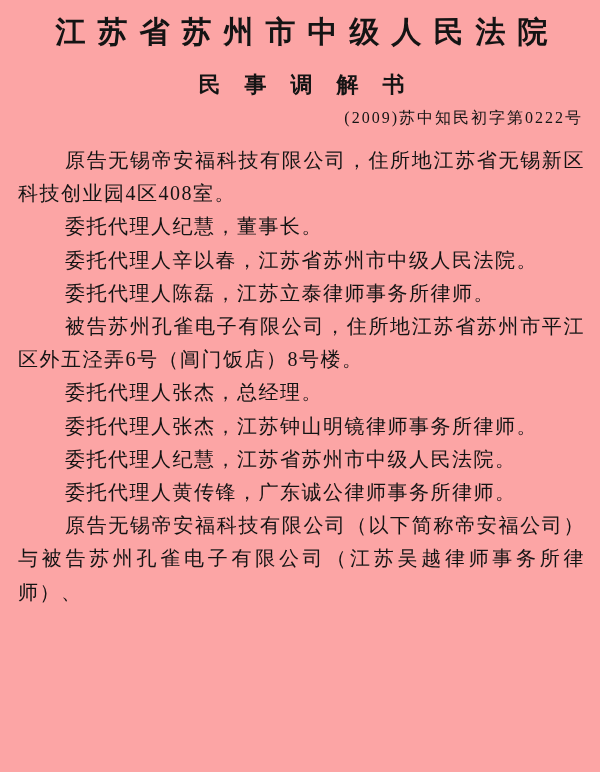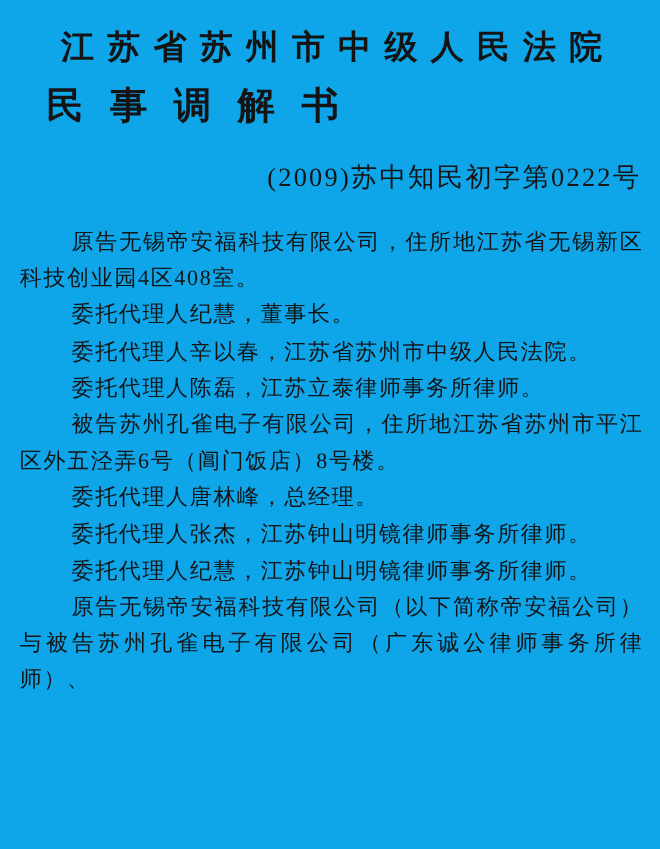--- a/index.html
+++ b/index.html
@@ -5,57 +5,57 @@
   html, body {
     margin: 0;
     padding: 0;
     background: #e8e8e8;
   }
   .page {
     position: relative;
     width: 600px;
     height: 772px;
     margin: 0 auto;
-    background: #0ea5e9;
+    background: #fca5a5;
     box-sizing: border-box;
-    padding: 20px 15px 0 18px;
+    padding: 8px 15px 0 18px;
     overflow: hidden;
     color: #141414;
     font-family: "Liberation Serif", "DejaVu Serif", serif;
   }
   .court-name {
     margin: 4px 0 0 0;
     text-align: center;
     font-size: 30px;
     font-weight: bold;
     letter-spacing: 12px;
     text-indent: 12px;
     line-height: 40px;
     white-space: nowrap;
   }
   .doc-type {
     margin: 12px 0 0 0;
-    font-size: 34px;
+    text-align: center;
+    font-size: 22px;
     font-weight: bold;
     letter-spacing: 24px;
     text-indent: 24px;
     line-height: 42px;
     white-space: nowrap;
   }
   .case-number {
-    margin-top: 32px;
     text-align: right;
-    font-size: 24px;
+    font-size: 16px;
     letter-spacing: 2px;
     line-height: 24px;
     padding-right: 2px;
     white-space: nowrap;
   }
   .content {
-    margin-top: 30px;
+    margin-top: 14px;
     font-size: 20px;
     line-height: 33.2px;
     letter-spacing: 1.5px;
     text-align: justify;
     text-justify: inter-ideograph;
   }
   .content p {
     margin: 0;
     text-indent: 47px;
   }
@@ -72,25 +72,26 @@
       <p>原告无锡帝安福科技有限公司，住所地江苏省无锡新区科技创业园4区408室。</p>
 
       <p>委托代理人纪慧，董事长。</p>
 
       <p>委托代理人辛以春，江苏省苏州市中级人民法院。</p>
 
       <p>委托代理人陈磊，江苏立泰律师事务所律师。</p>
 
       <p>被告苏州孔雀电子有限公司，住所地江苏省苏州市平江区外五泾弄6号（阊门饭店）8号楼。</p>
 
-      <p>委托代理人唐林峰，总经理。</p>
+      <p>委托代理人张杰，总经理。</p>
 
       <p>委托代理人张杰，江苏钟山明镜律师事务所律师。</p>
 
-      <p>委托代理人纪慧，江苏钟山明镜律师事务所律师。</p>
+      <p>委托代理人纪慧，江苏省苏州市中级人民法院。</p>
 
 
 
+      <p>委托代理人黄传锋，广东诚公律师事务所律师。</p>
 
 
-      <p>原告无锡帝安福科技有限公司（以下简称帝安福公司）与被告苏州孔雀电子有限公司（广东诚公律师事务所律师）、</p>
+      <p>原告无锡帝安福科技有限公司（以下简称帝安福公司）与被告苏州孔雀电子有限公司（江苏吴越律师事务所律师）、</p>
     </div>
 </div>
 
 </body></html>

